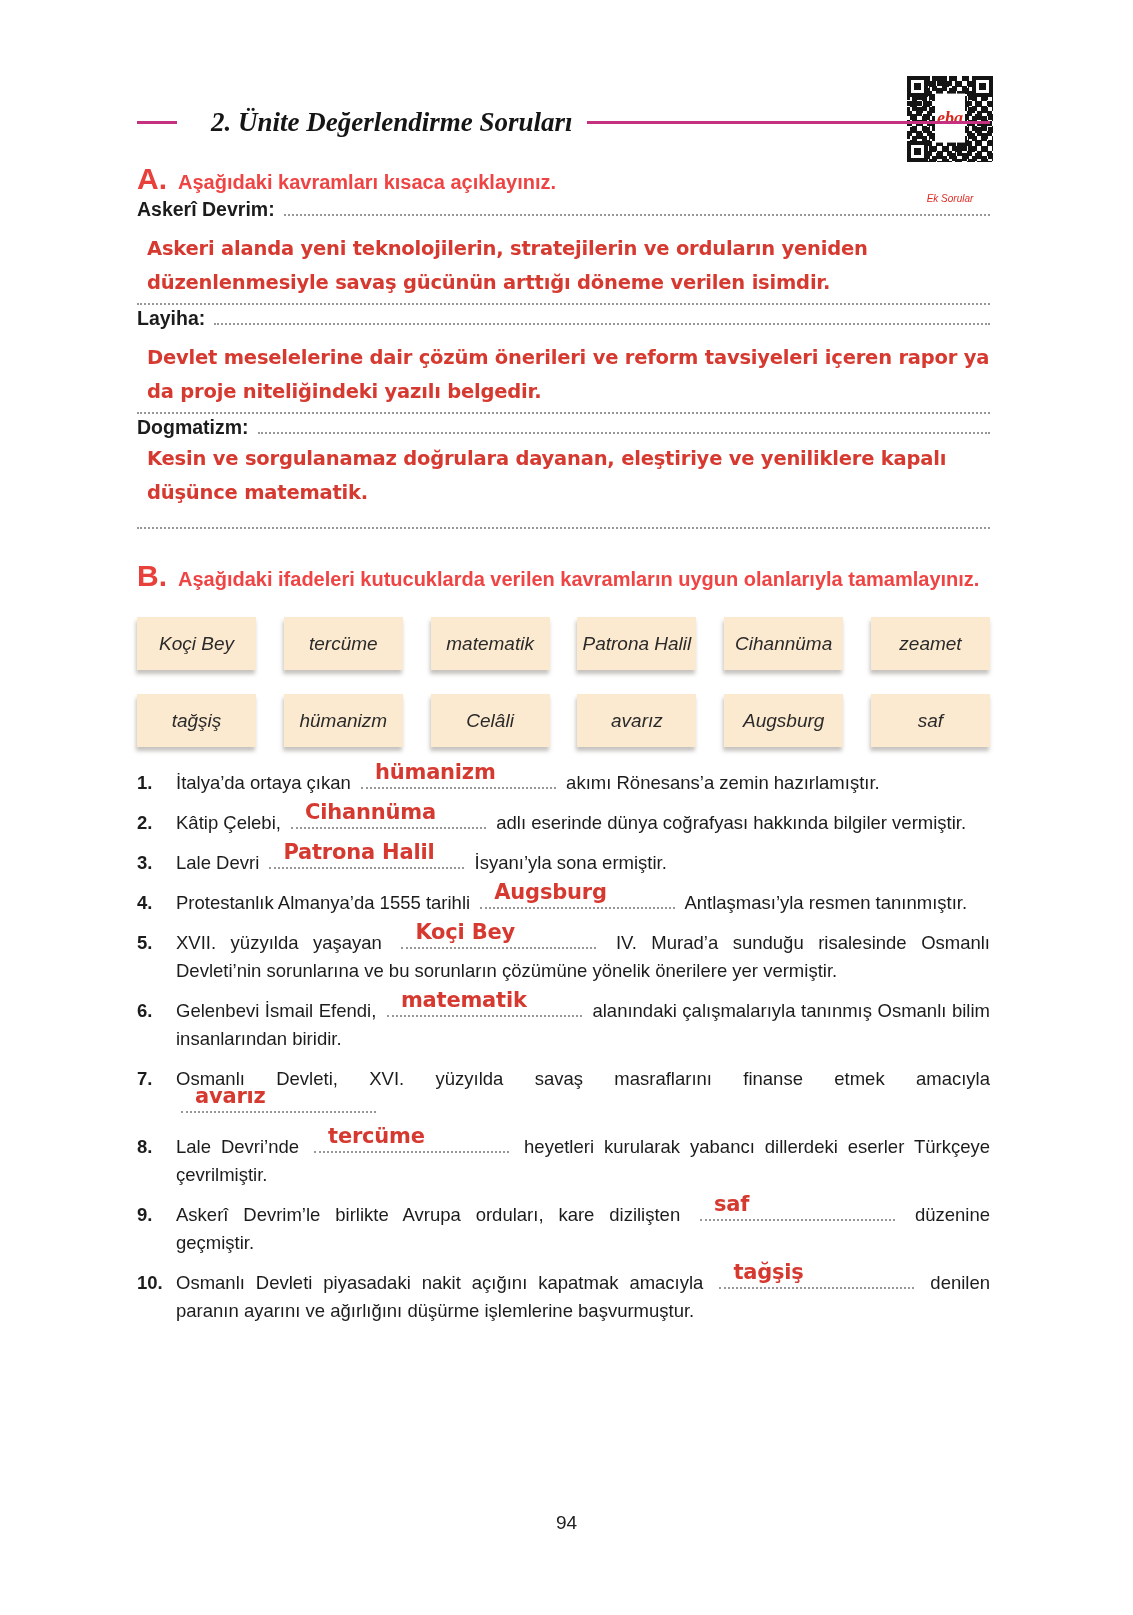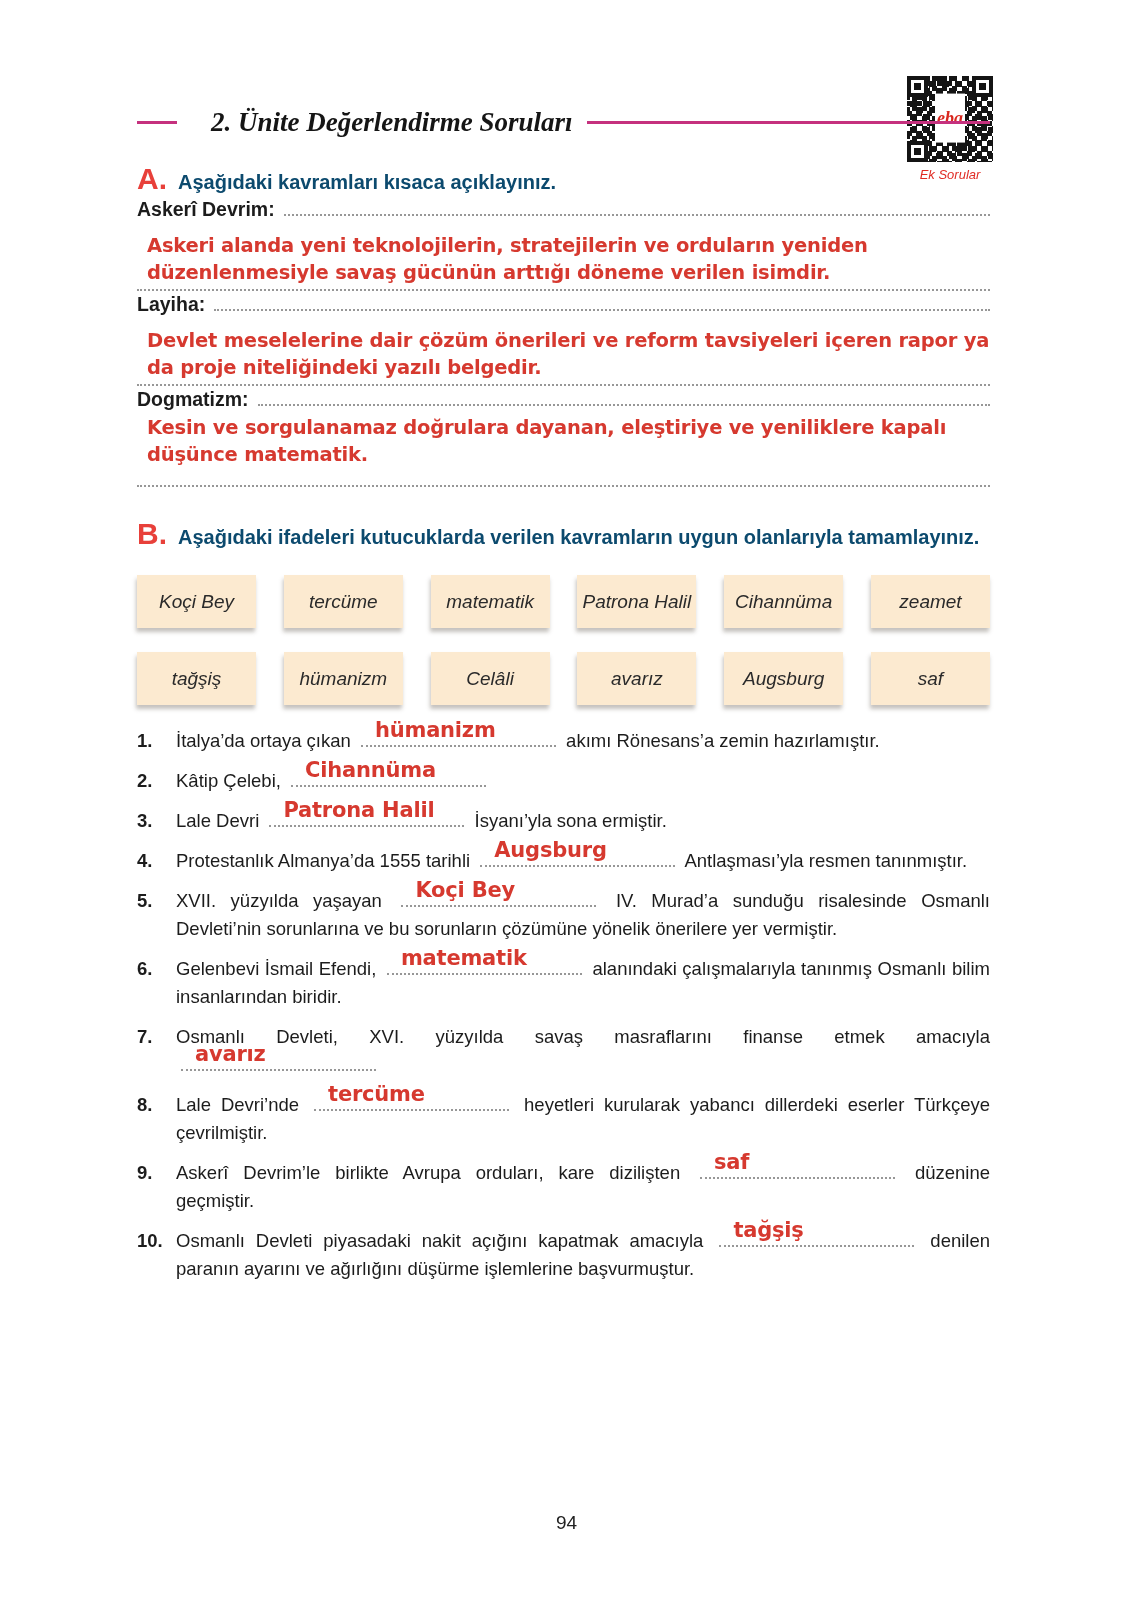--- a/index.html
+++ b/index.html
@@ -38,39 +38,39 @@
   .finder::after { content: ""; position: absolute; inset: 3px; background: #141414; }
   .finder.tl { top: 0; left: 0; }
   .finder.tr { top: 0; right: 0; }
   .finder.bl { bottom: 0; left: 0; }
   .eba {
     position: absolute; left: 50%; top: 50%; transform: translate(-50%, -52%);
     background: #ffffff; padding: 15px 2px;
     font-family: "Liberation Serif", serif; font-style: italic; font-weight: bold;
     font-size: 18px; color: #d9271e; line-height: 1.05;
   }
-  .qr-caption { margin-top: 5px; font-style: italic; font-size: 13px; color: #e02b24; }
+  .qr-caption { margin-top: 31px; font-style: italic; font-size: 10px; color: #e02b24; }
 
   
   .section-heading { display: flex; align-items: baseline; }
   .section-heading.a { margin-top: 24px; }
   .section-heading.b { margin-top: 30px; }
   .sec-letter { color: #e8403a; font-weight: bold; font-size: 30px; margin-right: 11px; line-height: 34px; }
-  .sec-text { font-weight: bold; font-size: 20px; color: #0c4a6e; }
+  .sec-text { font-weight: bold; font-size: 20px; color: #ef4444; }
 
   
   .concept { }
   .term-row { display: flex; align-items: baseline; line-height: 26px; }
   .term { font-weight: bold; font-size: 19.5px; white-space: nowrap; }
   .term-dots { flex: 1; margin-left: 9px; height: 4px; border-bottom: 2px dotted #979797; }
   .answer {
     position: relative; margin-top: 10px; padding-left: 10px;
     color: #d6392f; font-weight: bold;
     font-family: "DejaVu Sans", sans-serif;
-    font-size: 19.5px; line-height: 27px; letter-spacing: -0.2px;
+    font-size: 19.5px; line-height: 34px; letter-spacing: -0.2px;
   }
   .answer::before {
     content: ""; position: absolute; left: 0; right: 0; top: 24px;
     border-top: 2px dotted #979797; z-index: -1;
   }
   .bottom-dots { margin-top: 3px; height: 0; border-top: 2px dotted #979797; }
   .concept.dogmatizm .answer { margin-top: 2px; }
   .concept.dogmatizm .answer::before { top: 52px; }
   .concept.dogmatizm .bottom-dots { margin-top: 17px; }
 
@@ -215,20 +215,21 @@
           <span class="blank"><span class="fill">hümanizm</span></span>
           <span>akımı Rönesans’a zemin hazırlamıştır.</span>
         </span>
       </div>
 
       <div class="q">
         <span class="q-num">2.</span>
         <span class="q-body">
           <span>Kâtip Çelebi,</span>
           <span class="blank"><span class="fill">Cihannüma</span></span>
+          <span>adlı eserinde dünya coğrafyası hakkında bilgiler vermiştir.</span>
         </span>
       </div>
 
       <div class="q">
         <span class="q-num">3.</span>
         <span class="q-body">
           <span>Lale Devri</span>
           <span class="blank"><span class="fill">Patrona Halil</span></span>
           <span>İsyanı’yla sona ermiştir.</span>
         </span>

